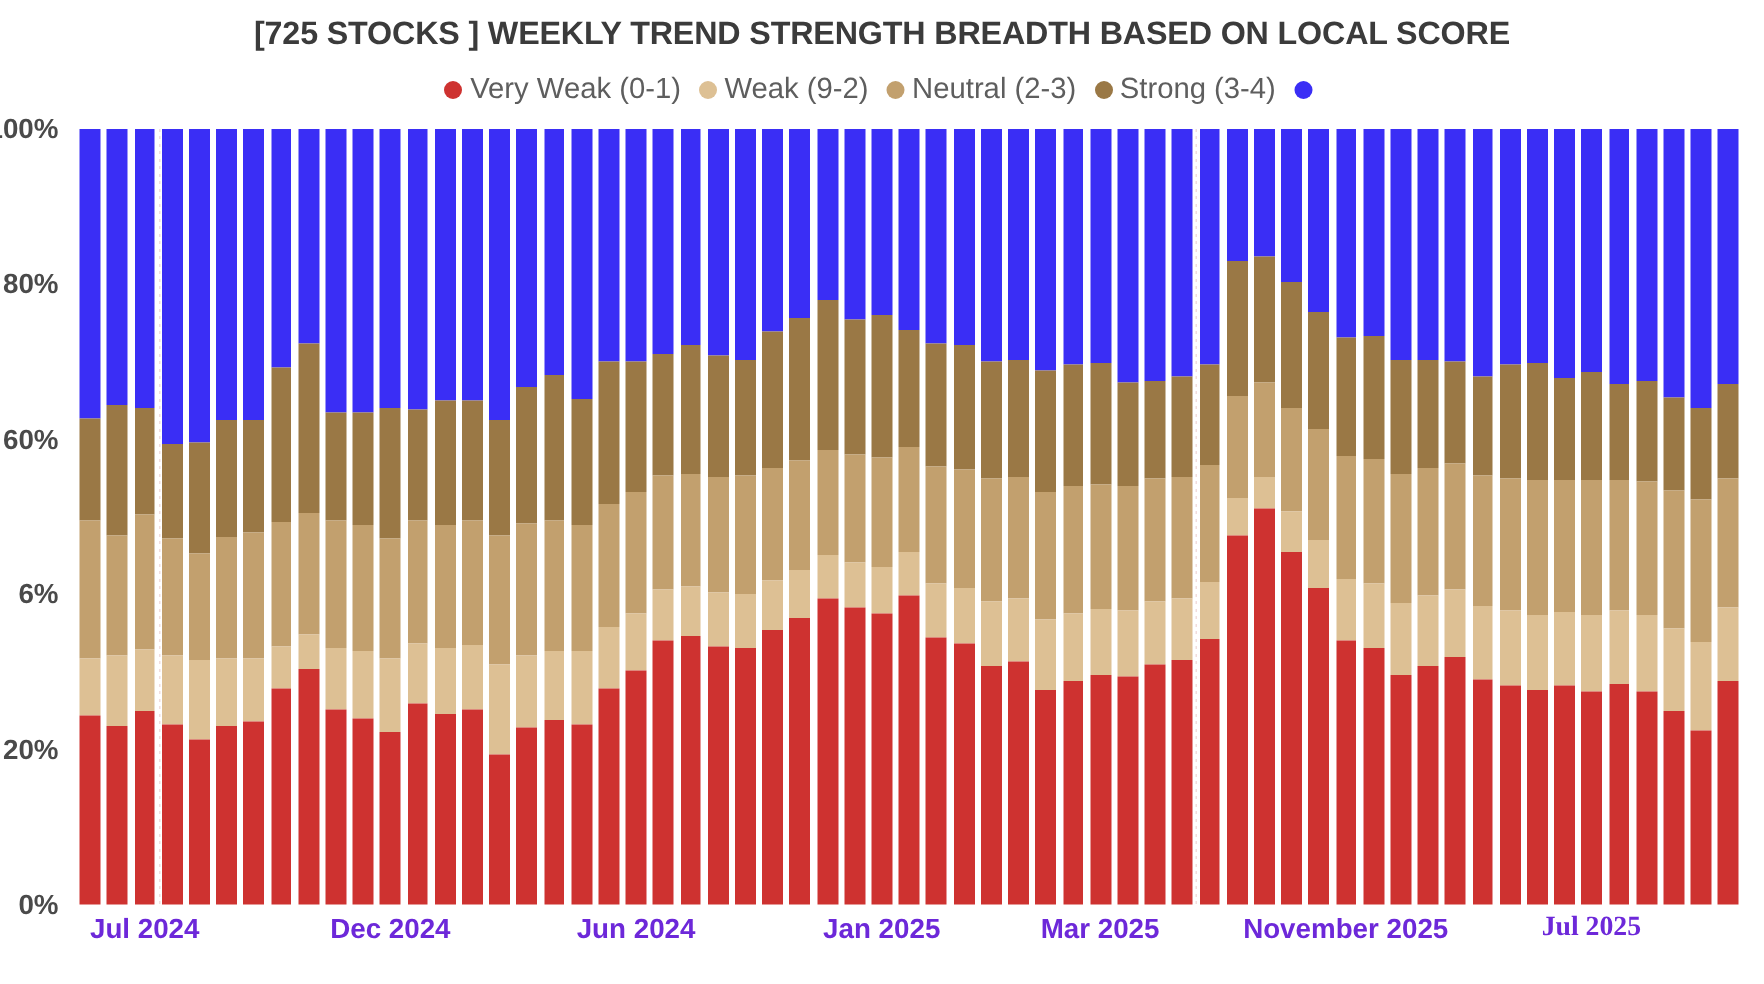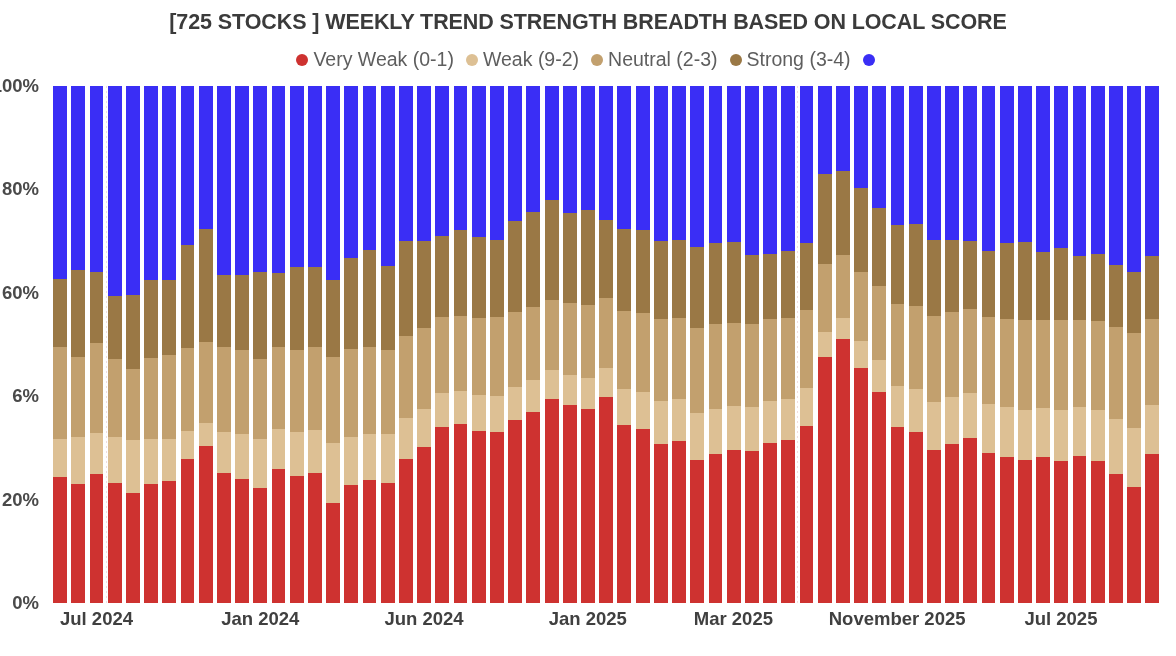--- a/index.html
+++ b/index.html
@@ -128,21 +128,21 @@
     top: 608px;
     width: 1110px;
     height: 34px;
   }
   .x-tick {
     position: absolute;
     top: 0;
     transform: translateX(-50%);
     font-size: 18.5px;
     font-weight: 600;
-    color: #404040;
+    color: #6d28d9;
     white-space: nowrap;
   }
 
   
   .vgrid {
     position: absolute;
     top: 0;
     width: 1px;
     height: 100%;
     background: repeating-linear-gradient(
@@ -747,21 +747,21 @@
             <div class="seg" style="background: rgb(206, 50, 48); height: 28.9%;"></div>
           </div>
         </div>
       </div>
   <div class="vgrid" style="left: 54.5902px;"></div>
       <div class="vgrid" style="left: 746.066px;"></div>
     </div>
 
   <div id="x-axis">
       <div class="x-tick" style="left: 45.4918px;">Jul 2024</div>
-      <div class="x-tick" style="left: 209.262px;">Jan 2024</div>
+      <div class="x-tick" style="left: 209.262px;">Dec 2024</div>
       <div class="x-tick" style="left: 373.033px;">Jun 2024</div>
       <div class="x-tick" style="left: 536.803px;">Jan 2025</div>
       <div class="x-tick" style="left: 682.377px;">Mar 2025</div>
       <div class="x-tick" style="left: 846.148px;">November 2025</div>
-      <div class="x-tick" style="left: 1009.92px;">Jul 2025</div>
+      <div class="x-tick" style="left: 1009.92px; font-family: Liberation Serif, serif;">Jul 2025</div>
     </div>
 
 </div>
 
 </body></html>

